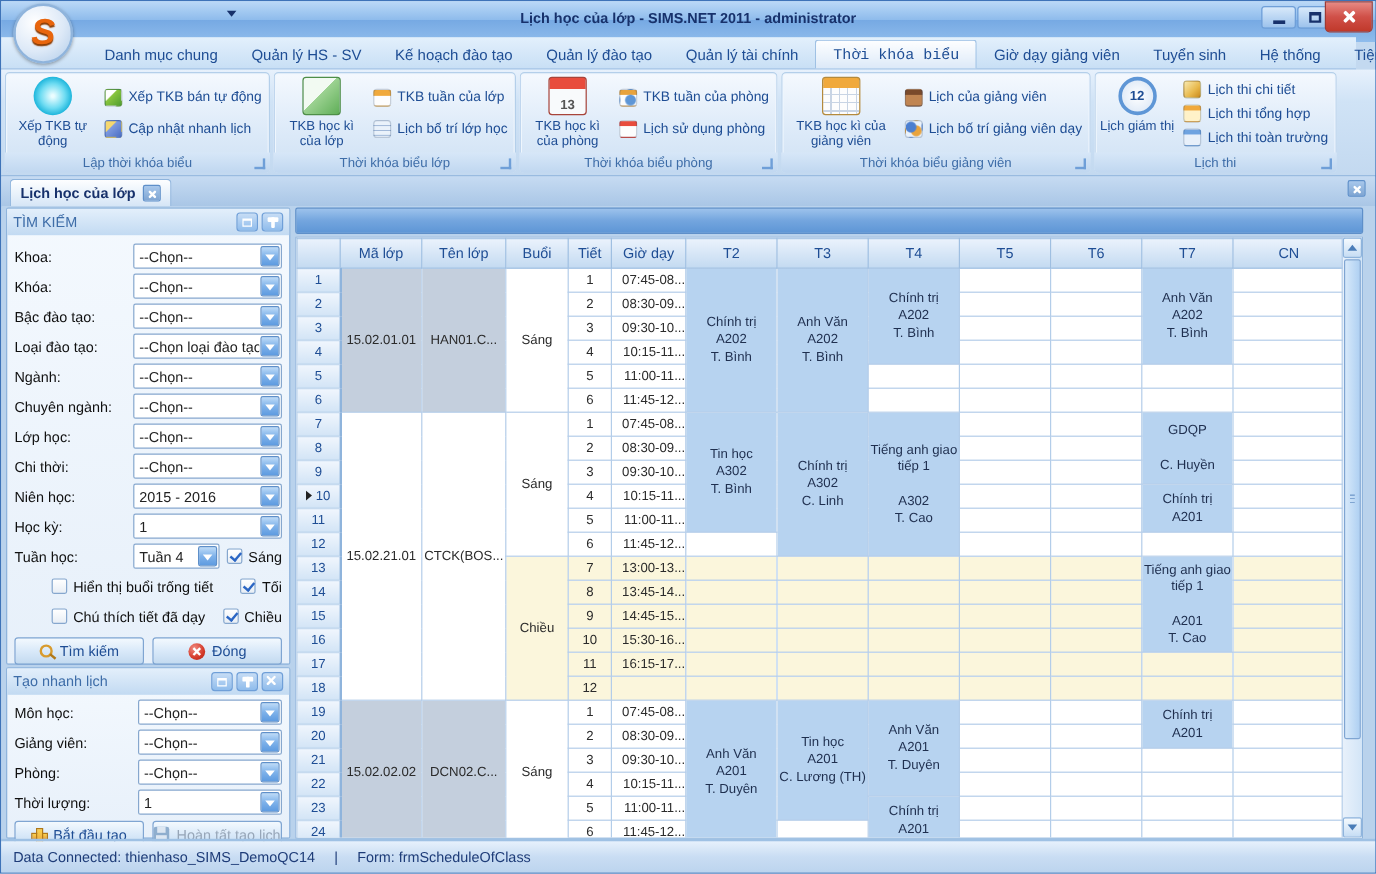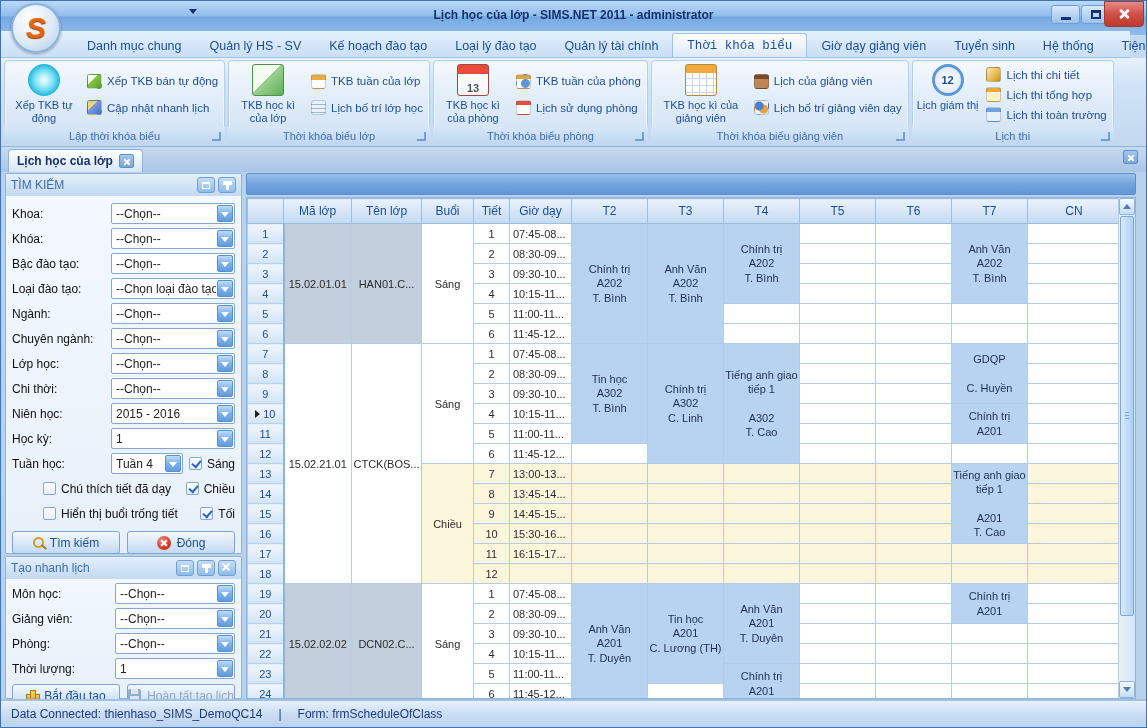--- a/index.html
+++ b/index.html
@@ -182,21 +182,21 @@
     text-align:center; vertical-align:middle; overflow:hidden; white-space:nowrap; }
   td.rownum { background:linear-gradient(#F0F6FD,#D2E4F6); color:#1E4D94;
     border-right:2px solid #8FB4DC; border-bottom:1px solid #B9D2EC; }
   .rowmark { display:inline-block; width:0; height:0; border-top:4px solid transparent;
     border-bottom:4px solid transparent; border-left:5px solid #222; margin-right:3px; }
   td.classcell { background:#fff; }
   td.classcell.shaded { background:#C4CFDD; }
   td.buoicell.morning { background:#fff; }
   td.buoicell.afternoon { background:#FBF6DC; }
   tr.afternoon td.tietcell, tr.afternoon td.giocell, tr.afternoon td.daycell.empty { background:#FBF6DC; }
-  td.giocell { text-align:left; padding-left:3px;margin-top:24px; }
+  td.giocell { text-align:right; padding-left:3px;margin-top:24px; }
   td.daycell.filled { background:#B7D3F0; white-space:pre-line; line-height:1.3; color:#1F2F4F; }
 
   .vscroll { position:absolute; right:0; top:0; bottom:0; width:17px;
     background:linear-gradient(90deg,#E8F1FB,#D3E5F7); border-left:1px solid #B3CDE9; }
   .varrow { position:absolute; left:0; right:0; height:17px; border:1px solid #8FB4DC; border-radius:2px;
     background:linear-gradient(#F5FAFE,#C6DDF4); display:flex; align-items:center; justify-content:center; }
   .varrow.up { top:0; } .varrow.down { bottom:0; }
   .tri-up { width:0; height:0; border-left:4px solid transparent; border-right:4px solid transparent;
     border-bottom:5px solid #4A7DB8; }
   .tri-down { width:0; height:0; border-left:4px solid transparent; border-right:4px solid transparent;
@@ -230,21 +230,21 @@
       </div>
   </div>
   <div class="logo">
       <span>S</span>
     </div>
 
   <div class="menubar" id="menu-tabs">
       <div class="mtab">Danh mục chung</div>
       <div class="mtab">Quản lý HS - SV</div>
       <div class="mtab">Kế hoạch đào tạo</div>
-      <div class="mtab">Loại lý đào tạo</div>
+      <div class="mtab">Quản lý đào tạo</div>
       <div class="mtab">Quản lý tài chính</div>
       <div class="mtab active">Thời khóa biểu</div>
       <div class="mtab">Giờ dạy giảng viên</div>
       <div class="mtab">Tuyển sinh</div>
       <div class="mtab">Hệ thống</div>
       <div class="mtab">Tiện ích</div>
     </div>
 
   <div class="ribbon" id="ribbon">
       <div class="rgroup g0">
@@ -450,31 +450,31 @@
           <span class="combo narrow">
             <span class="combo-val">Tuần 4</span>
             <span class="cbtn"></span>
           </span>
           <span style="flex:1"></span>
           <span class="cb checked"></span>
           <span class="cb-label">Sáng</span>
         </div>
         <div class="frow" style="padding-left:31px;">
           <span class="cb"></span>
+          <span class="cb-label">Hiển thị buổi trống tiết</span>
+          <span style="flex:1"></span>
+          <span class="cb checked"></span>
+          <span class="cb-label">Tối</span>
+        </div>
+        <div class="frow" style="padding-left:31px;">
+          <span class="cb"></span>
           <span class="cb-label">Chú thích tiết đã dạy</span>
           <span style="flex:1"></span>
           <span class="cb checked"></span>
           <span class="cb-label">Chiều</span>
-        </div>
-        <div class="frow" style="padding-left:31px;">
-          <span class="cb"></span>
-          <span class="cb-label">Hiển thị buổi trống tiết</span>
-          <span style="flex:1"></span>
-          <span class="cb checked"></span>
-          <span class="cb-label">Tối</span>
         </div>
         <div class="btnrow">
           <div class="btn">
             <span class="ic-magnifier"></span>
             <span>Tìm kiếm</span>
           </div>
           <div class="btn">
             <span class="ic-redx"></span>
             <span>Đóng</span>
           </div>

